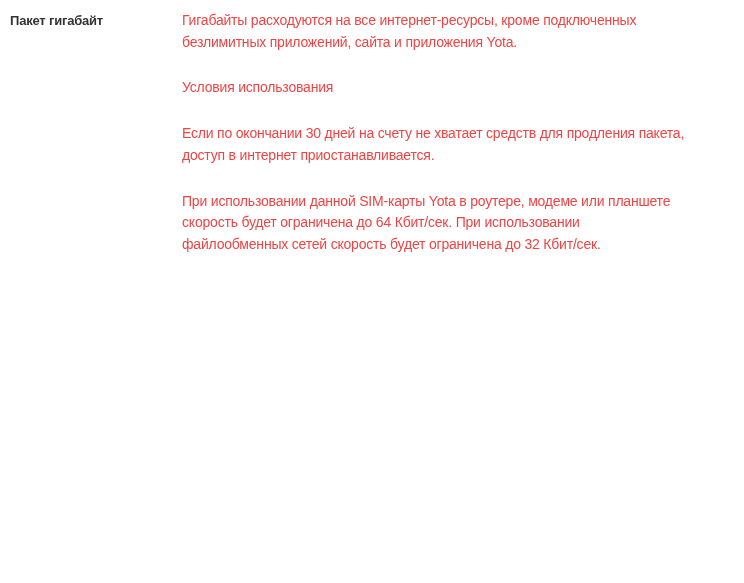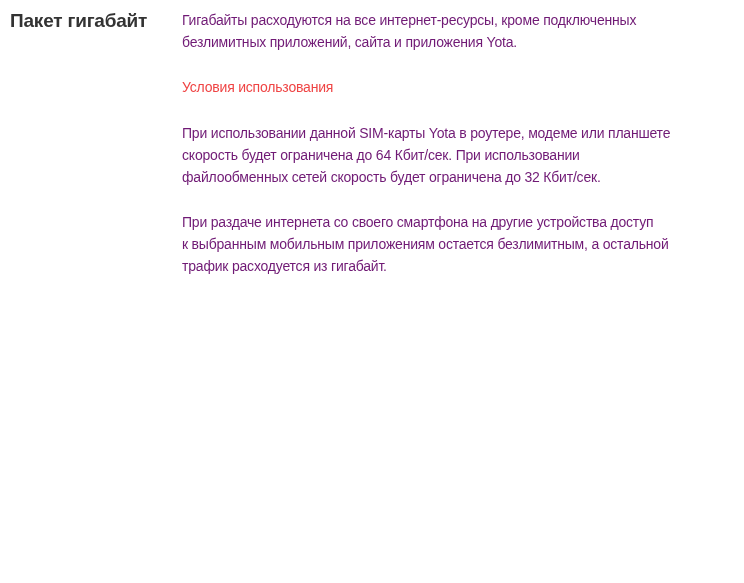--- a/index.html
+++ b/index.html
@@ -13,53 +13,52 @@
       color: #333333;
       display: flex;
       overflow: hidden;
     }
     .col-left {
       flex: 0 0 182px;
       width: 182px;
       padding: 10px 12px 0 10px;
     }
     .row-title {
-      font-size: 19px;
+      font-size: 13px;
       font-weight: bold;
       line-height: 21.7px;
       letter-spacing: -0.2px;
       color: #333333;
     }
     .col-right {
       flex: 1 1 auto;
       padding: 10px 48px 0 0;
     }
     .para {
       font-size: 14px;
       line-height: 21.7px;
       letter-spacing: -0.2px;
       white-space: pre-line;
       margin-bottom: 24px;
-      color: #701a75;
+      color: #ef4444;
     }
     .para.muted {
       color: #ef4444;
     }
   </style>
 </head>
 <body>
 
 <div class="screen">
   <div class="col-left">
     <div class="row-title">Пакет гигабайт</div>
   </div>
   <div class="col-right">
     <p class="para">Гигабайты расходуются на все интернет-ресурсы, кроме подключенных
 безлимитных приложений, сайта и приложения Yota.</p>
     <p class="para muted">Условия использования</p>
+    <p class="para">Если по окончании 30 дней на счету не хватает средств для продления пакета,
+доступ в интернет приостанавливается.</p>
     <p class="para">При использовании данной SIM-карты Yota в роутере, модеме или планшете
 скорость будет ограничена до 64 Кбит/сек. При использовании
 файлообменных сетей скорость будет ограничена до 32 Кбит/сек.</p>
-    <p class="para">При раздаче интернета со своего смартфона на другие устройства доступ
-к выбранным мобильным приложениям остается безлимитным, а остальной
-трафик расходуется из гигабайт.</p>
   </div>
 </div>
 
 </body></html>

